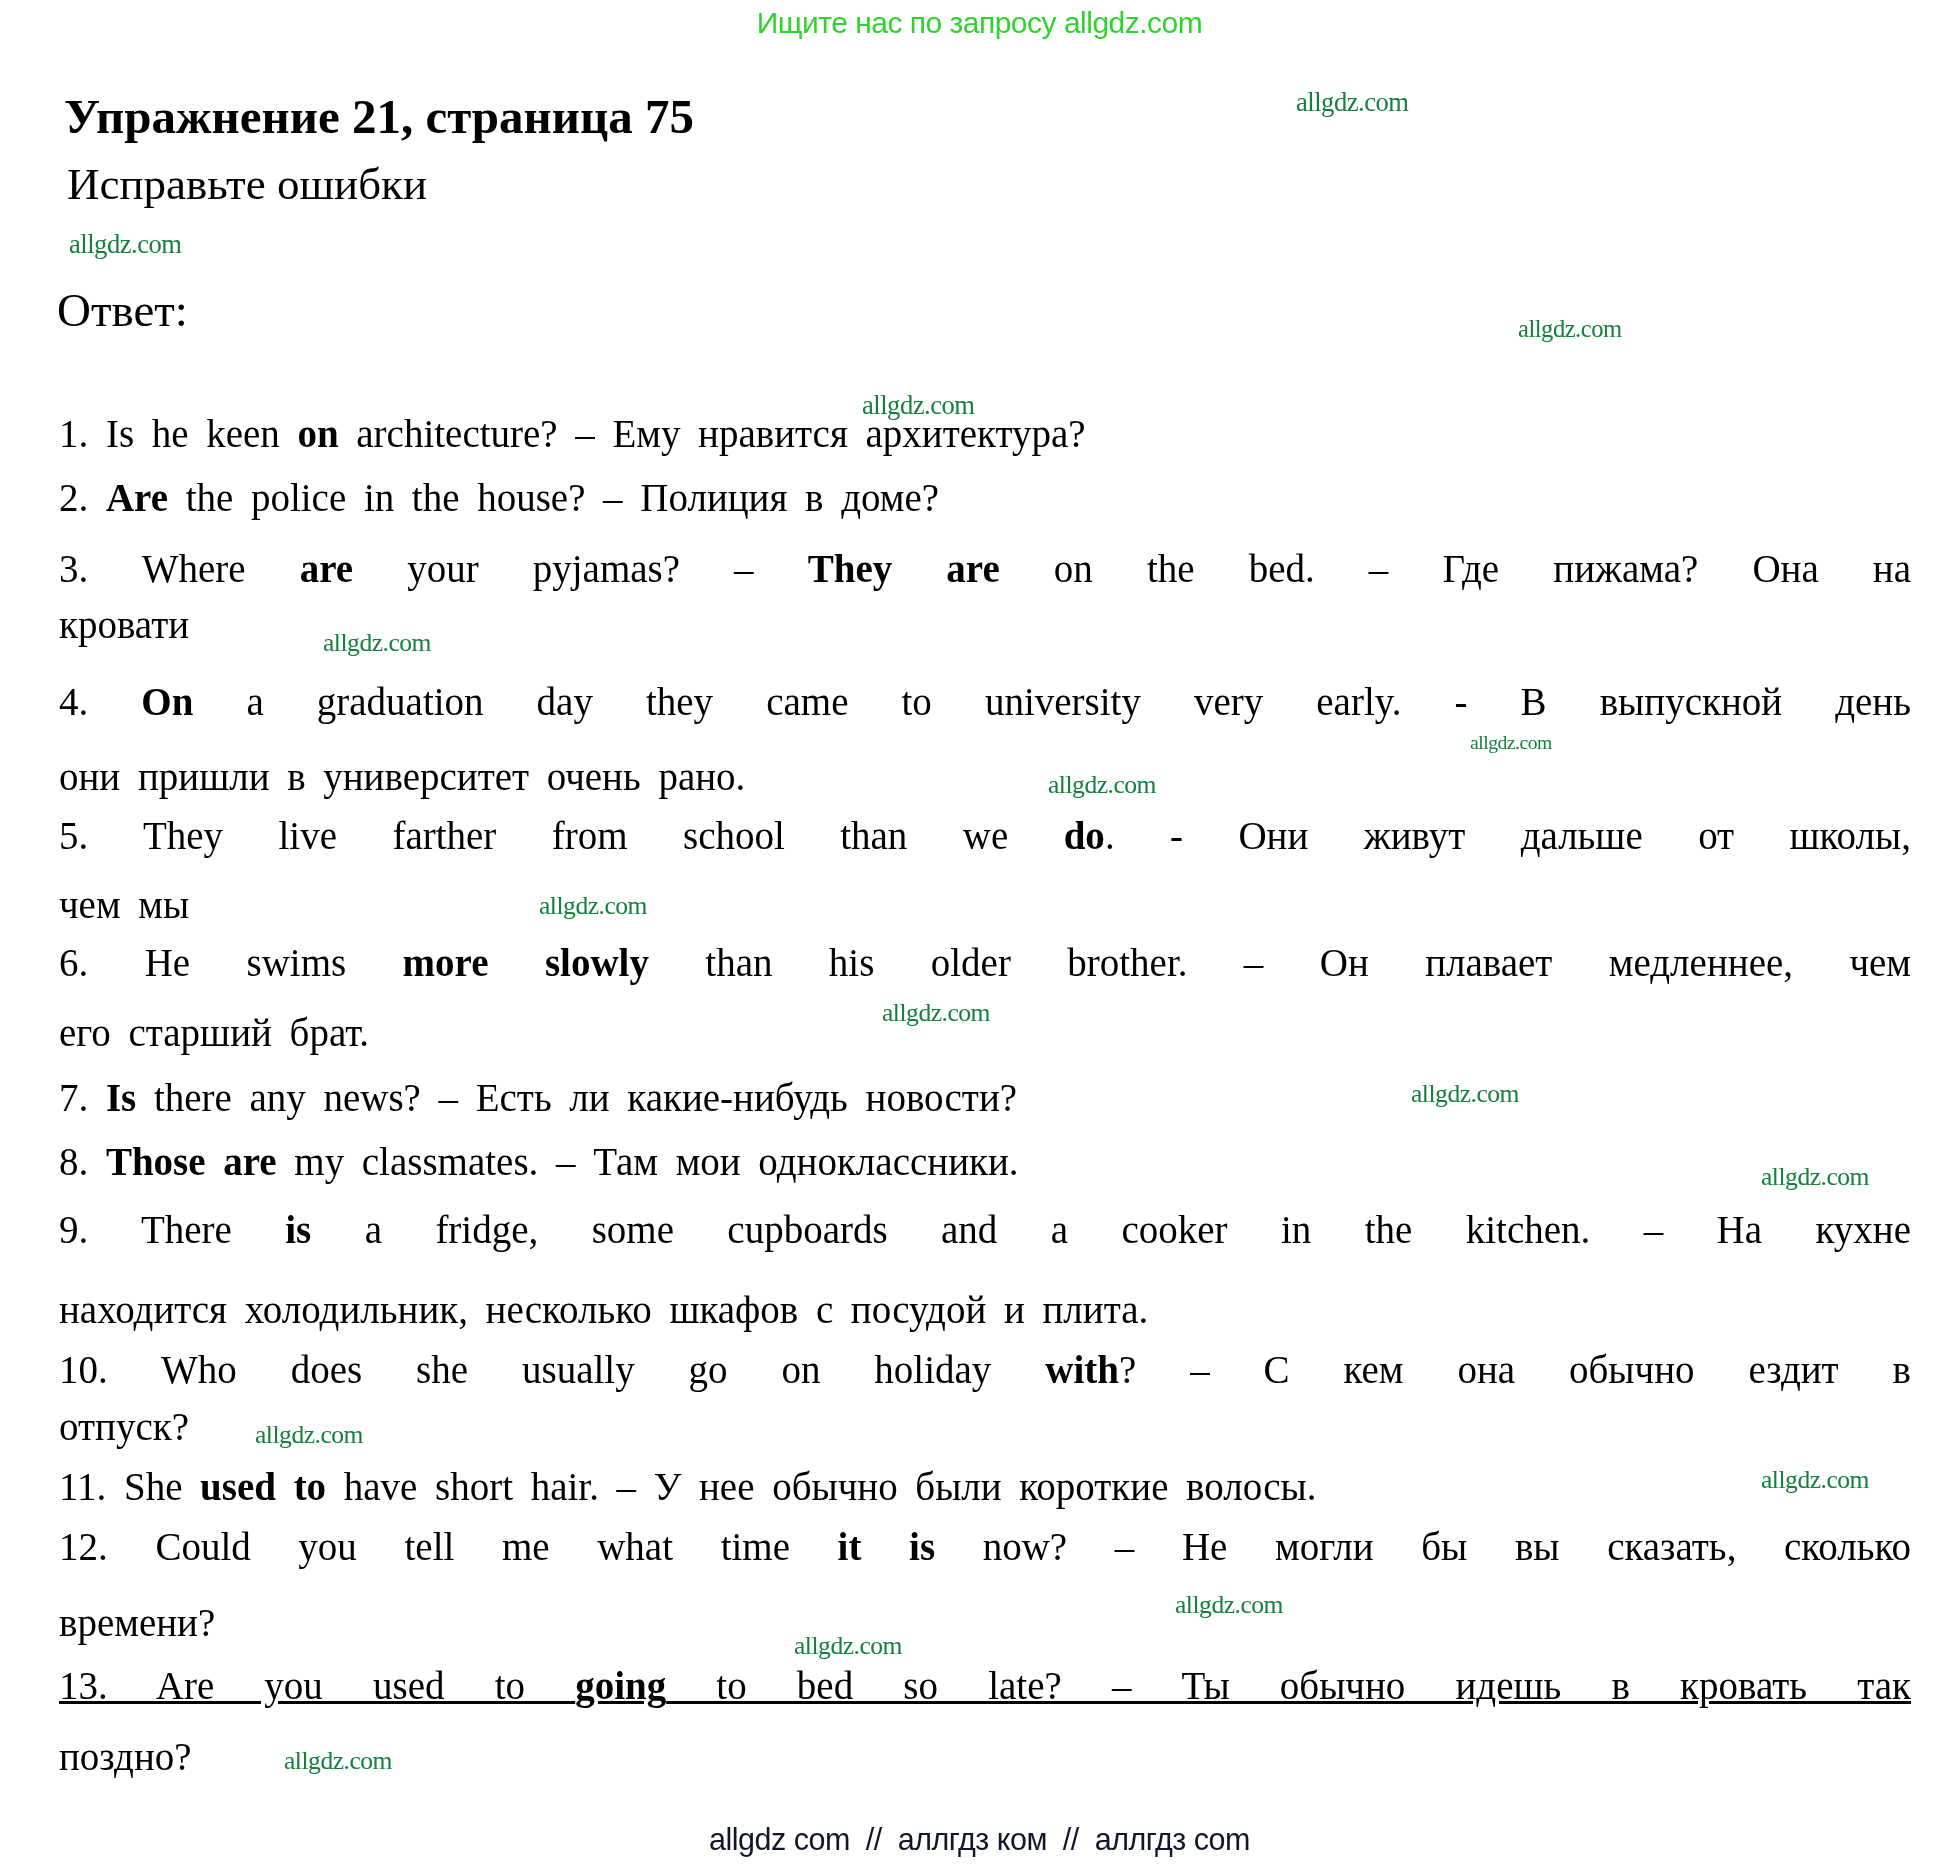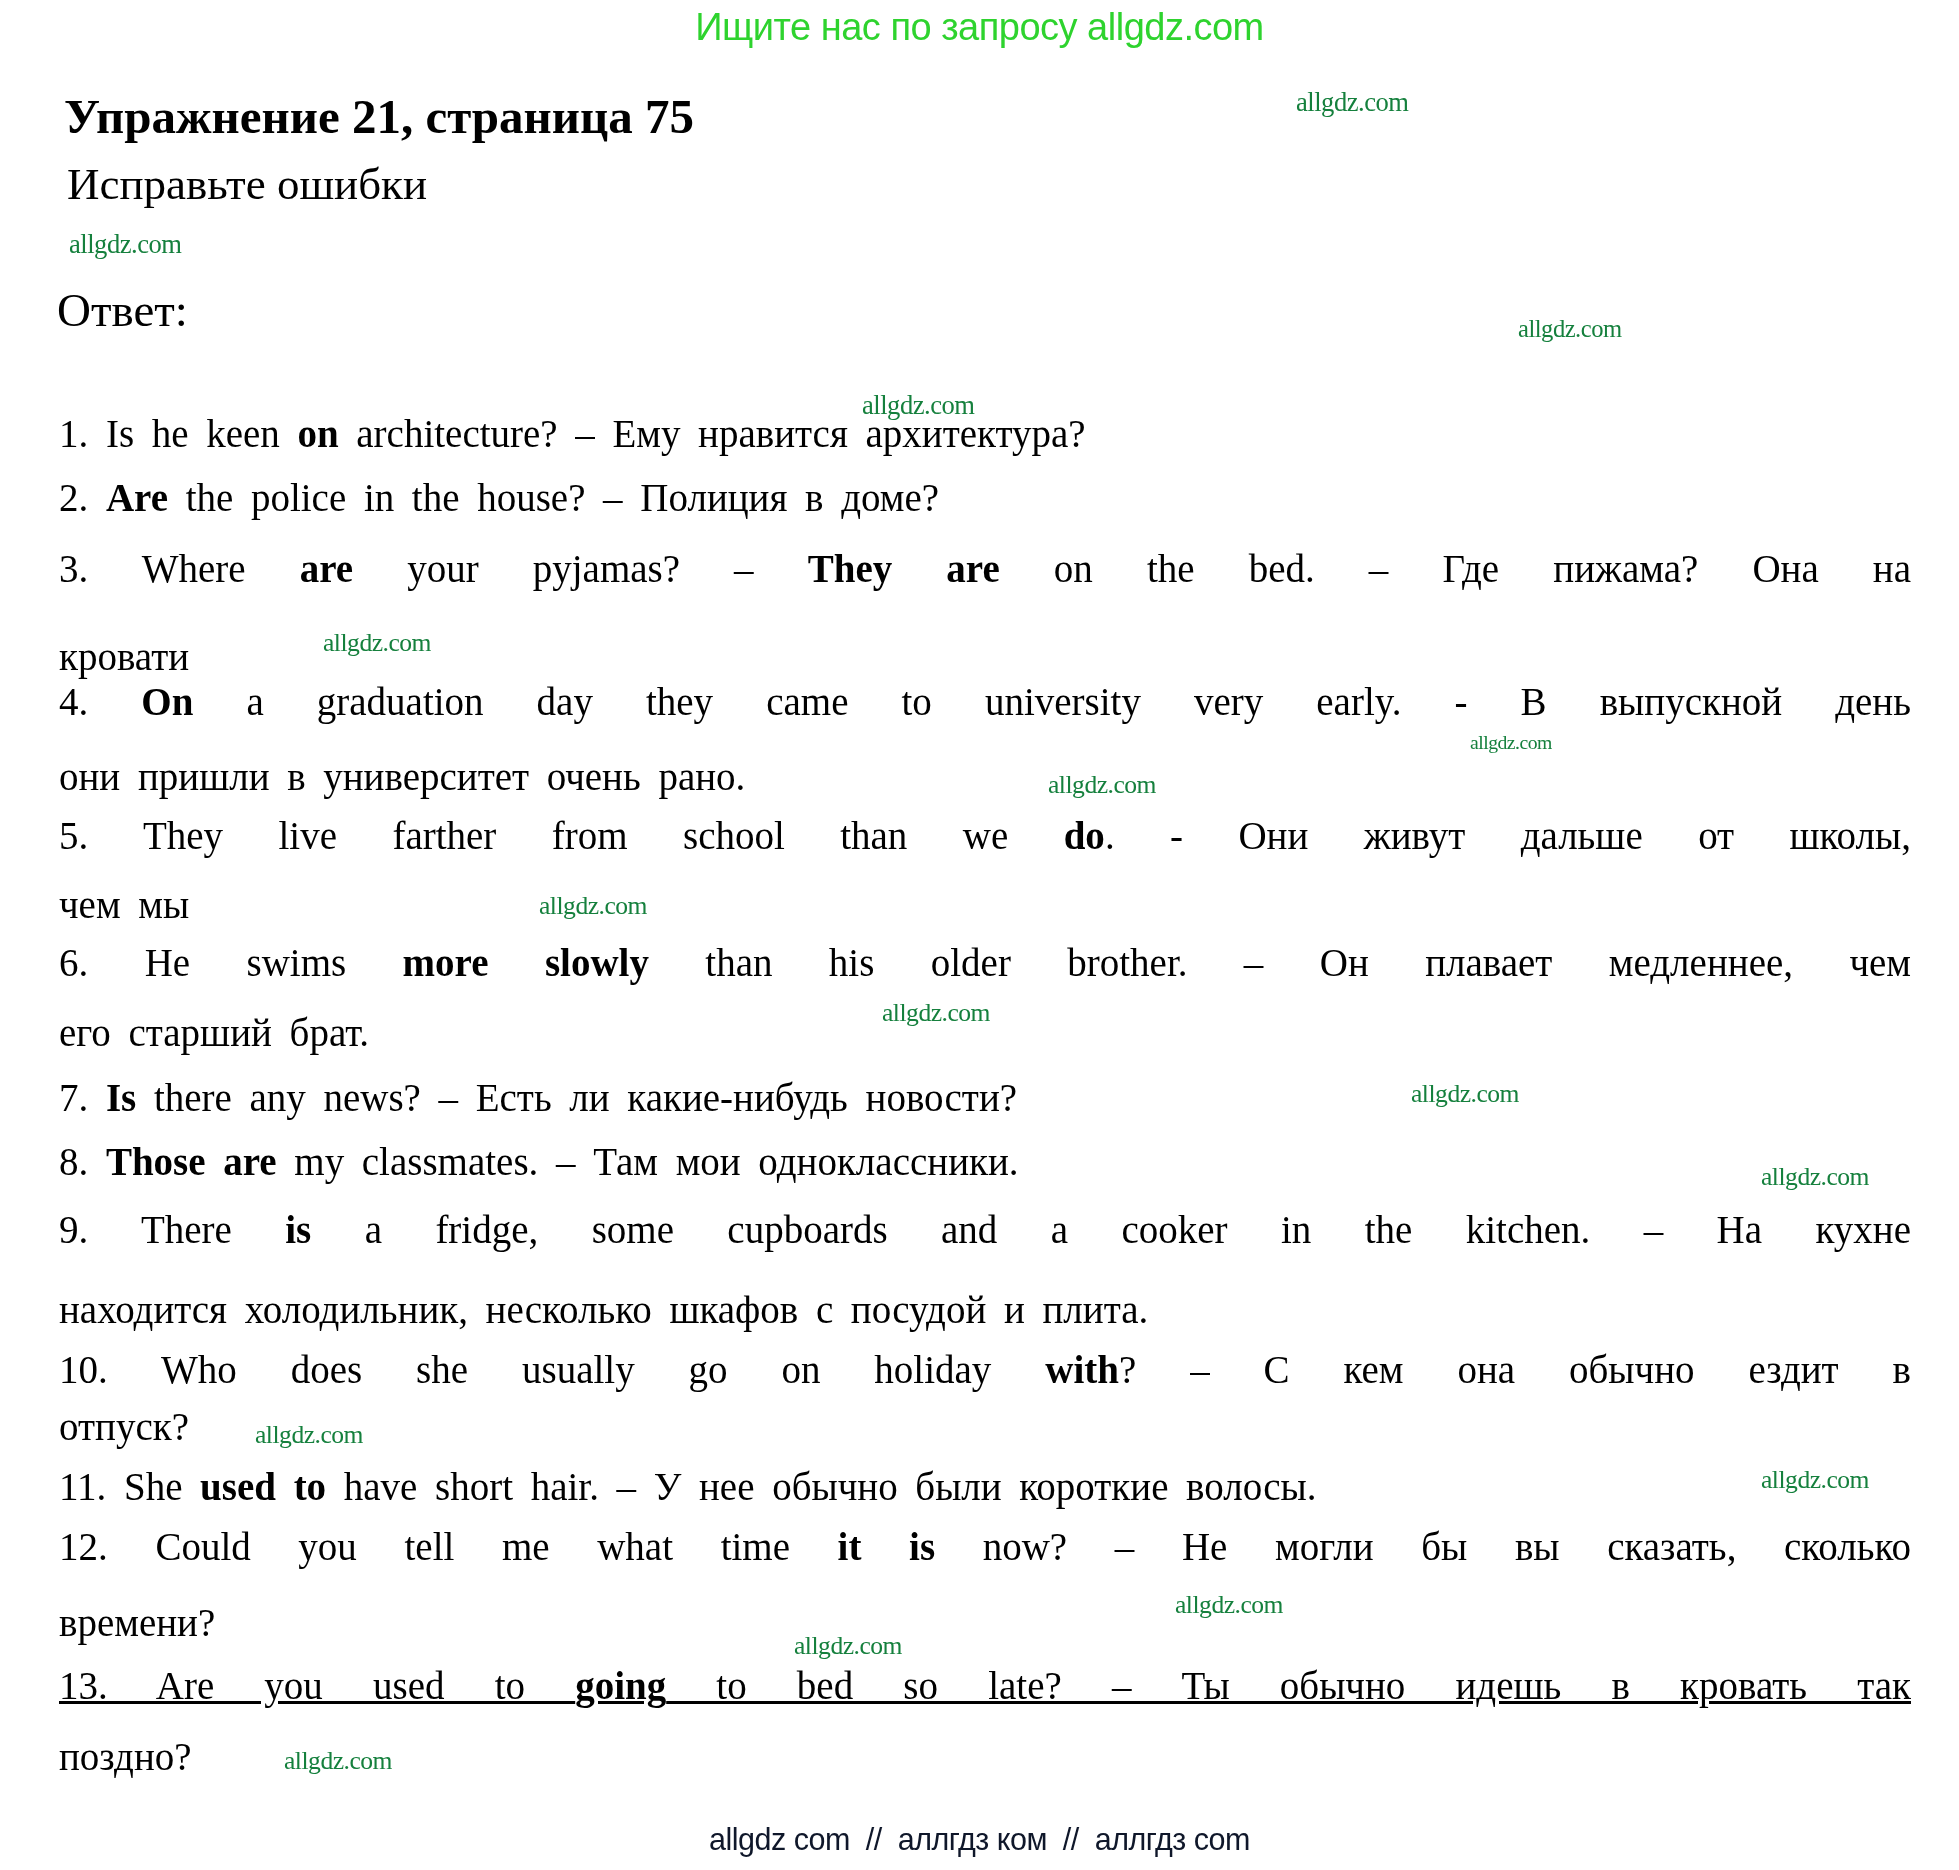--- a/index.html
+++ b/index.html
@@ -9,21 +9,21 @@
     height:1871px;
     background:#ffffff;
     overflow:hidden;
     font-family:"Liberation Serif", serif;
     color:#000000;
   }
   .banner{
     position:absolute; top:5.9px; left:0; width:100%;
     text-align:center;
     font-family:"Liberation Sans", sans-serif;
-    font-size:38px; letter-spacing:-0.5px;
+    font-size:30px; letter-spacing:-0.5px;
   }
   .title{
     position:absolute; top:81px; left:57px; margin:7px;
     font-size:49px; font-weight:bold;
     font-family:"Liberation Serif", serif;
   }
   .subtitle{
     position:absolute; top:148px; left:57px; margin:10px;
     font-size:45px; font-weight:normal;
     font-family:"Liberation Serif", serif;
@@ -66,21 +66,21 @@
 
 <div class="page">
   <div class="banner" style="color: rgb(46, 211, 46);">Ищите нас по запросу allgdz.com</div>
   <h1 class="title">Упражнение 21, страница 75</h1>
   <h2 class="subtitle">Исправьте ошибки</h2>
   <div class="answer-label">Ответ:</div>
   <div id="text-layer">
       <div class="line natural" style="top: 413px;"><span>1. Is he keen </span><b>on</b><span> architecture? – Ему нравится архитектура?</span></div>
       <div class="line natural" style="top: 477px;"><span>2. </span><b>Are</b><span> the police in the house? – Полиция в доме?</span></div>
       <div class="line full" style="top: 548px;"><span>3. Where </span><b>are</b><span> your pyjamas? – </span><b>They are</b><span> on the bed. – Где пижама? Она на</span></div>
-      <div class="line natural" style="top: 636px; text-align: right;"><span>кровати</span></div>
+      <div class="line natural" style="top: 604px; text-align: right;"><span>кровати</span></div>
       <div class="line full" style="top: 681px;"><span>4. </span><b>On</b><span> a graduation day they came to university very early. - В выпускной день</span></div>
       <div class="line natural" style="top: 756px;"><span>они пришли в университет очень рано.</span></div>
       <div class="line full" style="top: 815px;"><span>5. They live farther from school than we </span><b>do</b><span>. - Они живут дальше от школы,</span></div>
       <div class="line natural" style="top: 884px;"><span>чем мы</span></div>
       <div class="line full" style="top: 942px;"><span>6. He swims </span><b>more slowly</b><span> than his older brother. – Он плавает медленнее, чем</span></div>
       <div class="line natural" style="top: 1012px;"><span>его старший брат.</span></div>
       <div class="line natural" style="top: 1077px;"><span>7. </span><b>Is</b><span> there any news? – Есть ли какие-нибудь новости?</span></div>
       <div class="line natural" style="top: 1141px;"><span>8. </span><b>Those are</b><span> my classmates. – Там мои одноклассники.</span></div>
       <div class="line full" style="top: 1209px;"><span>9. There </span><b>is</b><span> a fridge, some cupboards and a cooker in the kitchen. – На кухне</span></div>
       <div class="line natural" style="top: 1289px;"><span>находится холодильник, несколько шкафов с посудой и плита.</span></div>

